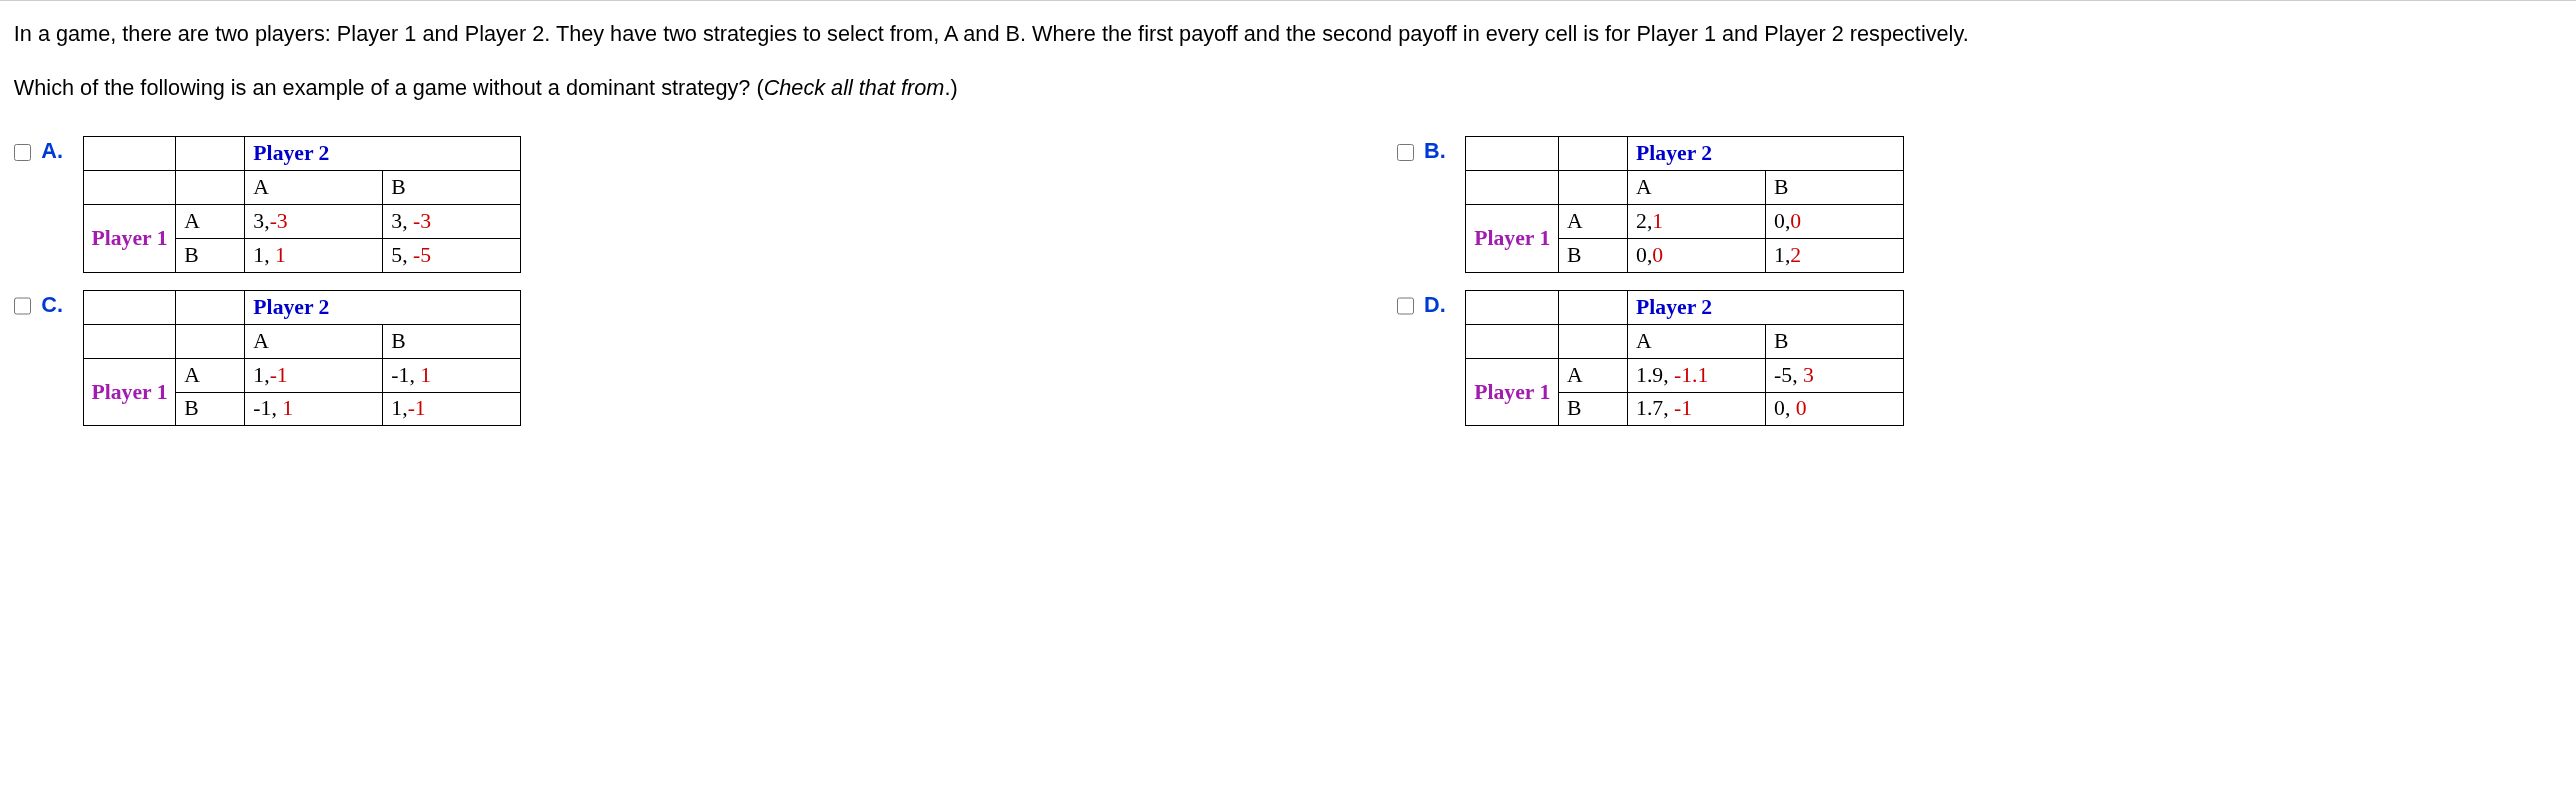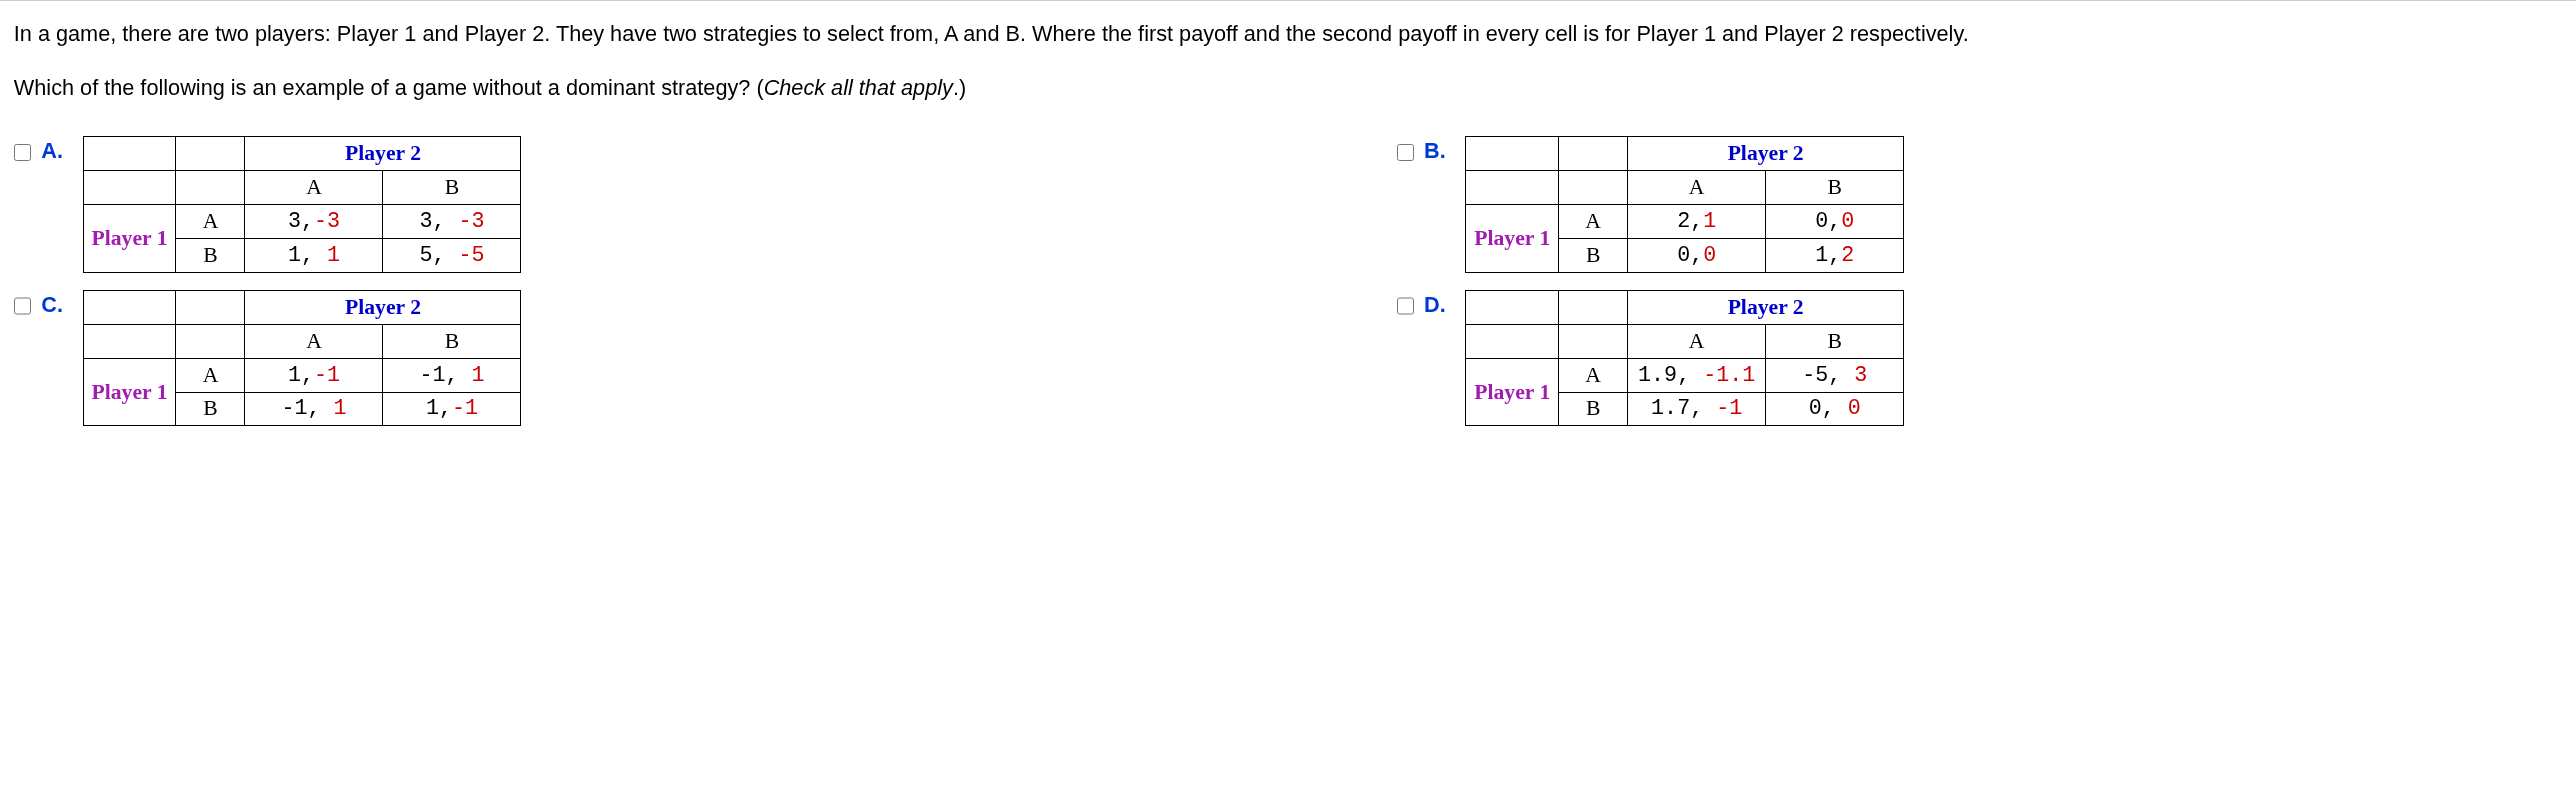--- a/index.html
+++ b/index.html
@@ -60,21 +60,20 @@
       accent-color: #003AD4;
       margin-top: 2px;
     }
     table.payoff {
       border-collapse: collapse;
       font-family: "Times New Roman", Times, serif;
       font-size: 21.7px;
     }
     table.payoff td, table.payoff th {
       border: 1px solid #000;
-      text-align: center;
       vertical-align: middle;
       padding: 3.9px 7.9px;
       font-weight: normal;
       margin-top: 20px;
     }
     table.payoff .top-header {
       color: #0000CC;
       font-weight: bold;
       font-family: "Times New Roman", Times, serif;
     }
@@ -85,42 +84,41 @@
     }
     table.payoff .strat-label {
       color: #000;
       width: 69px;
     }
     table.payoff .strat-col {
       color: #000;
     }
     table.payoff td.data-cell {
       width: 138px;
-      font-family: Liberation Mono, monospace;
     }
     .p1 { color: #000; }
     .p2 { color: #CC0000; }
     table.payoff tr:first-child td:first-child,
     table.payoff tr:first-child td:nth-child(2) {
         
     }
     table.payoff .corner {
         border-top: 1px solid #000;
         border-left: 1px solid #000;
     }
   </style>
 </head>
 <body>
 
 <div class="top-rule"></div>
 
 <div class="question">
   <p class="q-line">In a game, there are two players: Player 1 and Player 2. They have two strategies to select from, A and B. Where the first payoff and the second payoff in every cell is for Player 1 and Player 2 respectively.</p>
   <p class="q-line">
-    <span>Which of the following is an example of a game without a dominant strategy? (</span><em>Check all that apply</em><span>.)</span>
+    <span>Which of the following is an example of a game without a dominant strategy? (</span><em>Check all that from</em><span>.)</span>
   </p>
 </div>
 
 <div class="options-grid">
 
   <div class="option">
     <div class="option-head">
       <input type="checkbox" style="">
       <span class="label-letter">A.</span>
     </div>

